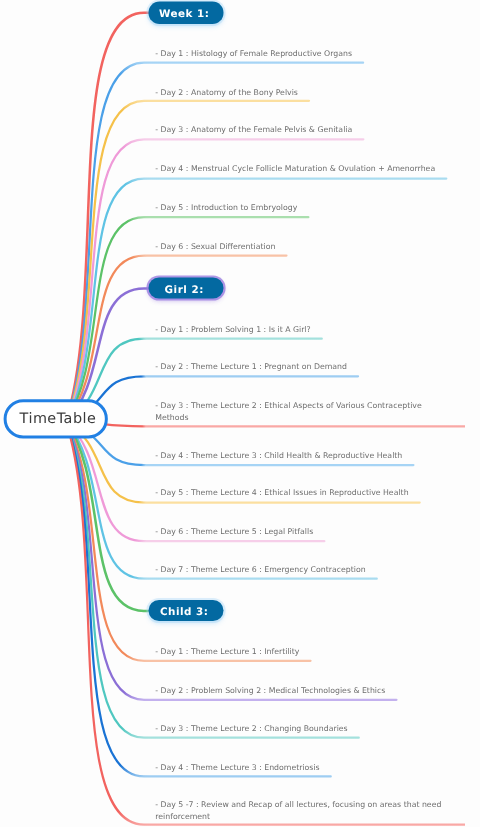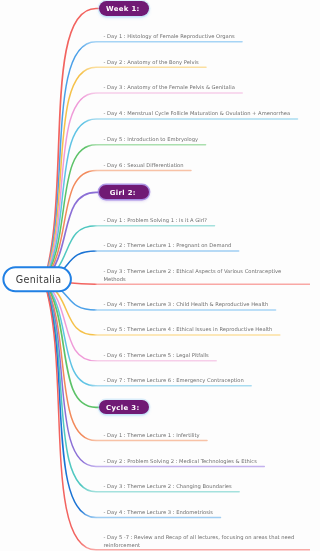--- a/index.html
+++ b/index.html
@@ -3,21 +3,21 @@
 <meta charset="utf-8">
 <style>
   html,body{margin:0;padding:0;}
   body{width:310px;height:551px;background:#fdfdfd;font-family:"DejaVu Sans",sans-serif;overflow:hidden;}
   #stage{position:absolute;left:0;top:0;width:310px;height:551px;transform:translateZ(0);opacity:.999;}
   svg.layer{position:absolute;left:0;top:0;width:310px;height:551px;}
   .node{position:absolute;left:2.9px;top:266.9px;width:69.6px;height:26.1px;box-sizing:border-box;
         display:flex;align-items:center;justify-content:center;color:#3a3a3a;font-size:9.6px;
         letter-spacing:0.32px;text-indent:0.32px;padding-left:1.6px;}
   .node > span{display:inline-block;opacity:.999;}
-  .badge{position:absolute;background:#701a75;color:#fff;border-radius:7.4px;font-weight:bold;font-size:6.9px;
+  .badge{position:absolute;background:#0369a1;color:#fff;border-radius:7.4px;font-weight:bold;font-size:6.9px;
          letter-spacing:0.35px;
          display:flex;align-items:center;justify-content:center;height:14.6px;
          padding-right:2.4px;padding-top:1.6px;box-sizing:border-box;
 }
   .leaf{position:absolute;color:#6e6e6e;font-size:5.2px;line-height:1.58;white-space:nowrap;opacity:.999;}
   .leaf.wrap{white-space:normal;}
 </style>
 </head>
 <body>
 
@@ -151,38 +151,38 @@
         <path d="M44,281 C72.16,340.06 49.84,466.5 96,466.5 L264.31,466.5" fill="none" stroke="url(#g17)" stroke-width="1.5" stroke-linecap="round"></path>
         <path d="M44,281 C71.91,348.12 47.54,491.8 96,491.8 L239.17,491.8" fill="none" stroke="url(#g18)" stroke-width="1.5" stroke-linecap="round"></path>
         <path d="M44,281 C71.65,356.33 45.19,517.6 96,517.6 L220.48,517.6" fill="none" stroke="url(#g19)" stroke-width="1.5" stroke-linecap="round"></path>
         <path d="M44,281 C71.33,366.59 42.27,549.8 96,549.8 L310.50,549.8" fill="none" stroke="url(#g20)" stroke-width="1.5" stroke-linecap="round"></path>
       </g>
   </svg>
   <svg class="layer" id="nodelayer">
     <rect x="3.4" y="267.2" width="67.5" height="24.1" rx="12.05" ry="12.05" fill="#ffffff" stroke="#2180e4" stroke-width="2.0"></rect>
   </svg>
   <div class="node">
-    <span>Genitalia</span>
+    <span>TimeTable</span>
   </div>
   <div id="content">
       <div class="badge" style="left: 99.3px; top: 1px; width: 49.4px; box-shadow: rgba(158, 210, 247, 0.333) 0px 0px 0px 1.4px, rgba(158, 210, 247, 0.533) 0px 1.5px 3.2px;">Week 1:</div>
       <div class="leaf" style="left: 103.5px; top: 32.1px;">- Day 1 : Histology of Female Reproductive Organs</div>
       <div class="leaf" style="left: 103.5px; top: 57.5px;">- Day 2 : Anatomy of the Bony Pelvis</div>
       <div class="leaf" style="left: 103.5px; top: 83.2px;">- Day 3 : Anatomy of the Female Pelvis &amp; Genitalia</div>
       <div class="leaf" style="left: 103.5px; top: 109.3px;">- Day 4 : Menstrual Cycle Follicle Maturation &amp; Ovulation + Amenorrhea</div>
       <div class="leaf" style="left: 103.5px; top: 135.1px;">- Day 5 : Introduction to Embryology</div>
       <div class="leaf" style="left: 103.5px; top: 160.7px;">- Day 6 : Sexual Differentiation</div>
       <div class="badge" style="left: 99.3px; top: 184.8px; width: 49.4px; box-shadow: rgba(155, 126, 224, 0.8) 0px 0px 0px 1.4px, rgba(155, 126, 224, 0.533) 0px 1.5px 3.2px;">Girl 2:</div>
       <div class="leaf" style="left: 103.5px; top: 216.1px;">- Day 1 : Problem Solving 1 : Is it A Girl?</div>
       <div class="leaf" style="left: 103.5px; top: 241.2px;">- Day 2 : Theme Lecture 1 : Pregnant on Demand</div>
       <div class="leaf wrap" style="left: 103.5px; width: 195px; top: 267.1px;">- Day 3 : Theme Lecture 2 : Ethical Aspects of Various Contraceptive Methods</div>
       <div class="leaf" style="left: 103.5px; top: 300.3px;">- Day 4 : Theme Lecture 3 : Child Health &amp; Reproductive Health</div>
       <div class="leaf" style="left: 103.5px; top: 325.3px;">- Day 5 : Theme Lecture 4 : Ethical Issues in Reproductive Health</div>
       <div class="leaf" style="left: 103.5px; top: 351.1px;">- Day 6 : Theme Lecture 5 : Legal Pitfalls</div>
       <div class="leaf" style="left: 103.5px; top: 376.1px;">- Day 7 : Theme Lecture 6 : Emergency Contraception</div>
-      <div class="badge" style="left: 99.3px; top: 399.8px; width: 49.4px; box-shadow: rgba(158, 210, 247, 0.333) 0px 0px 0px 1.4px, rgba(158, 210, 247, 0.533) 0px 1.5px 3.2px;">Cycle 3:</div>
+      <div class="badge" style="left: 99.3px; top: 399.8px; width: 49.4px; box-shadow: rgba(158, 210, 247, 0.333) 0px 0px 0px 1.4px, rgba(158, 210, 247, 0.533) 0px 1.5px 3.2px;">Child 3:</div>
       <div class="leaf" style="left: 103.5px; top: 430.8px;">- Day 1 : Theme Lecture 1 : Infertility</div>
       <div class="leaf" style="left: 103.5px; top: 456.8px;">- Day 2 : Problem Solving 2 : Medical Technologies &amp; Ethics</div>
       <div class="leaf" style="left: 103.5px; top: 482.1px;">- Day 3 : Theme Lecture 2 : Changing Boundaries</div>
       <div class="leaf" style="left: 103.5px; top: 507.9px;">- Day 4 : Theme Lecture 3 : Endometriosis</div>
       <div class="leaf wrap" style="left: 103.5px; width: 195px; top: 532.7px;">- Day 5 -7 : Review and Recap of all lectures, focusing on areas that need reinforcement</div>
     </div>
 </div>
 
 </body></html>

